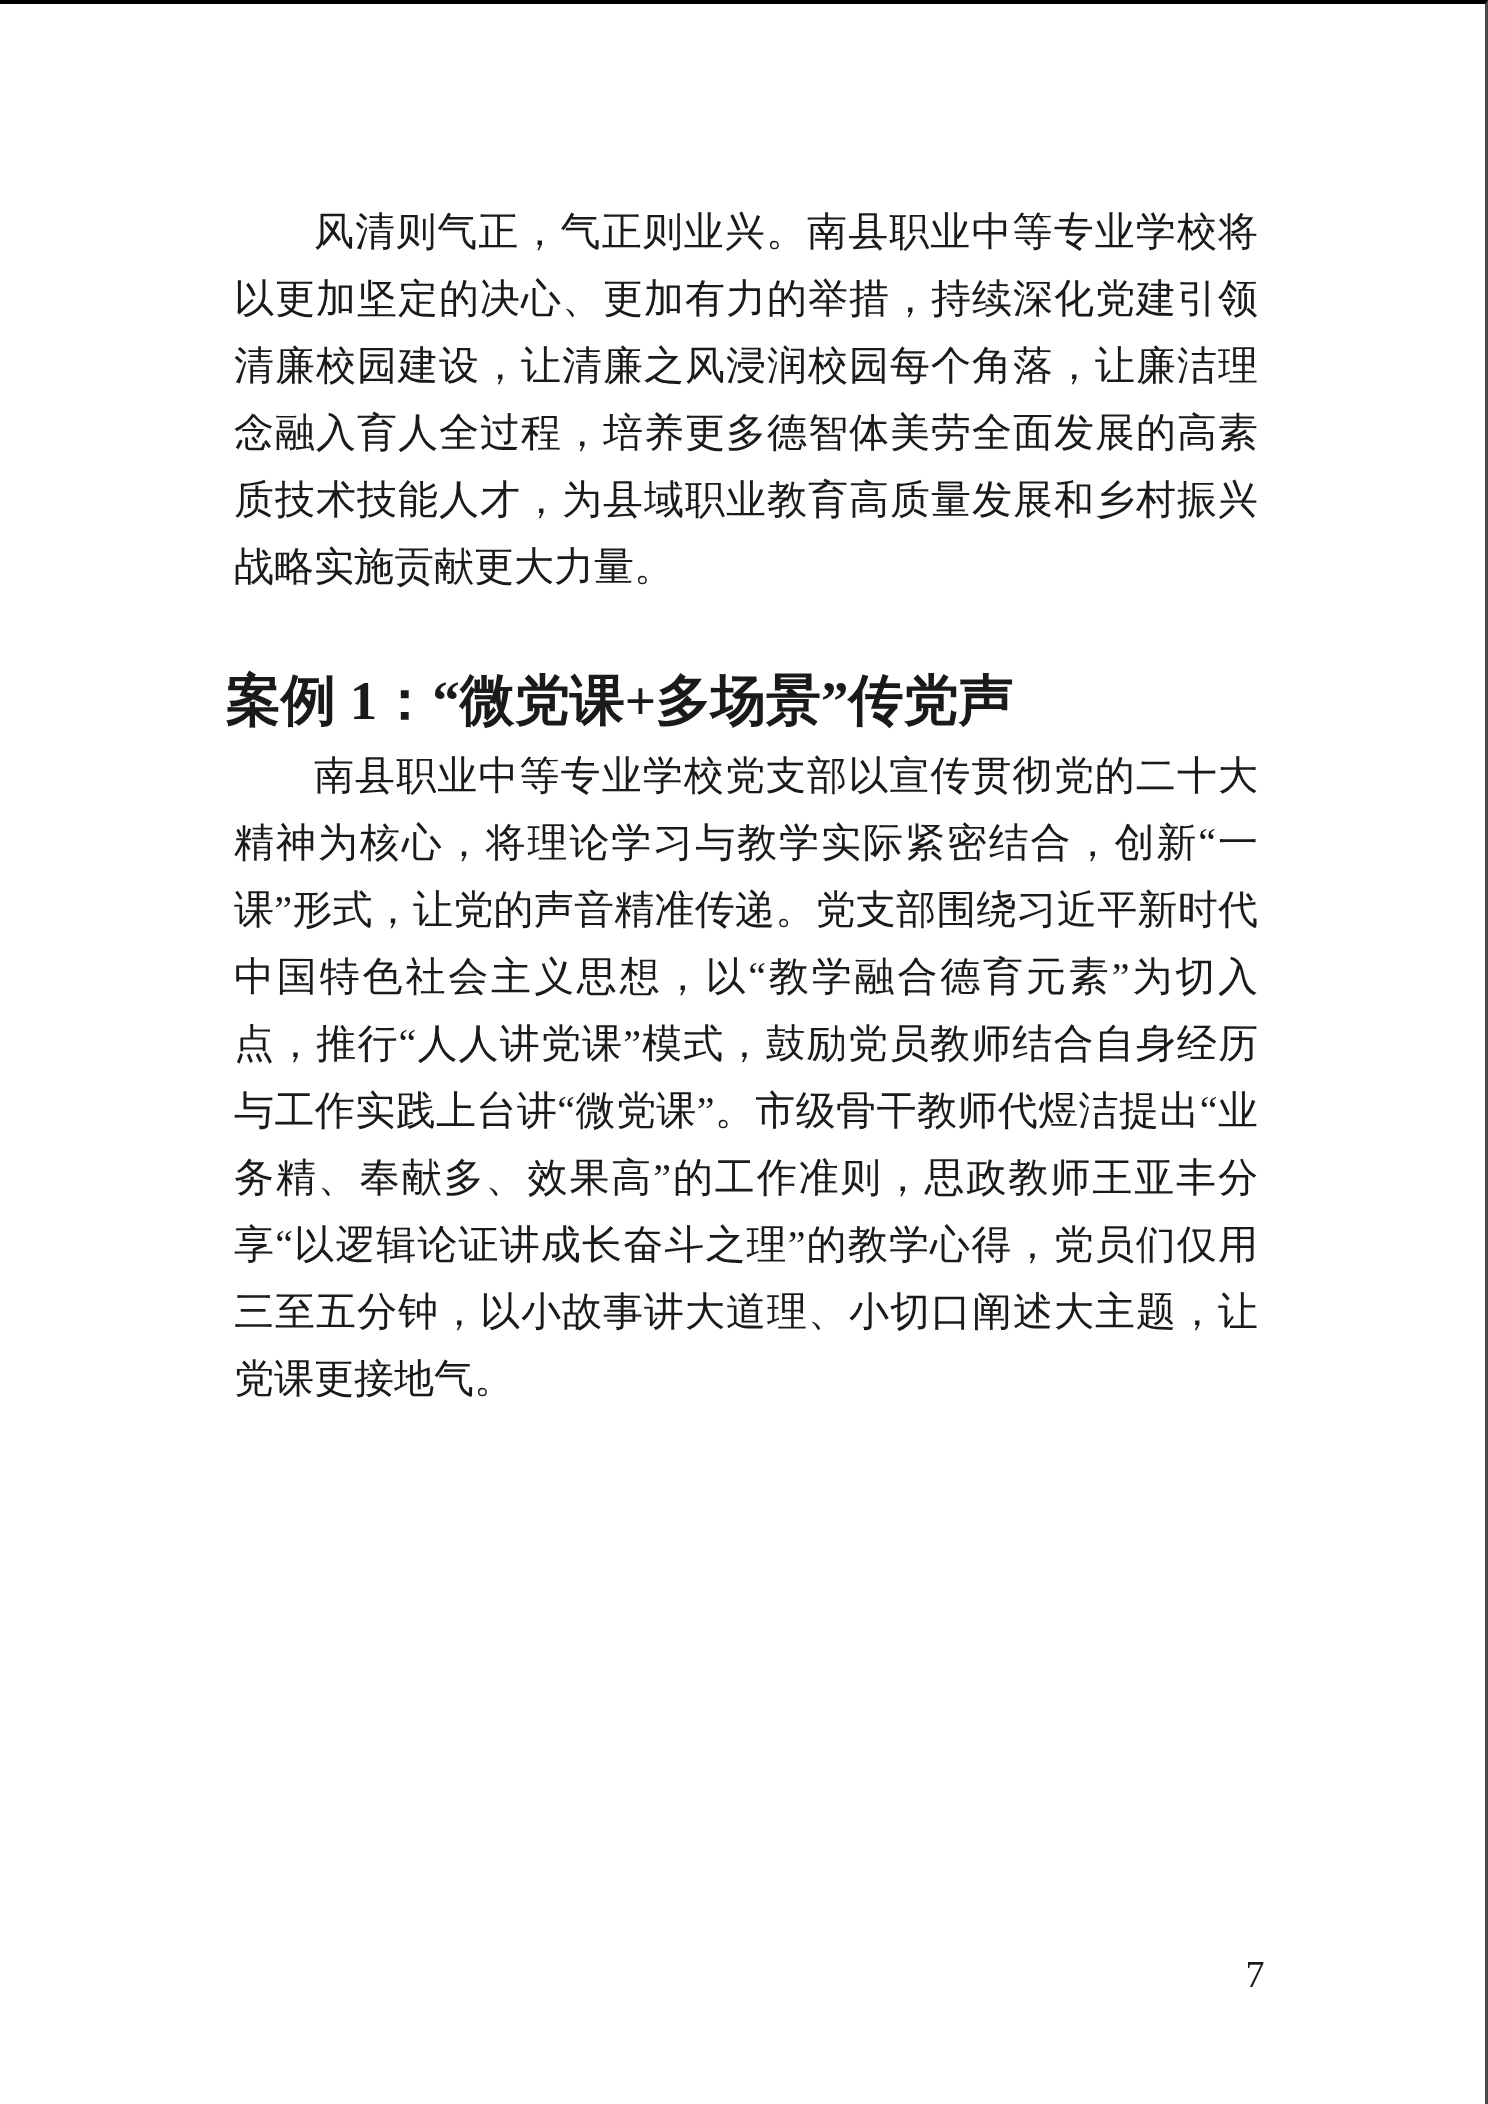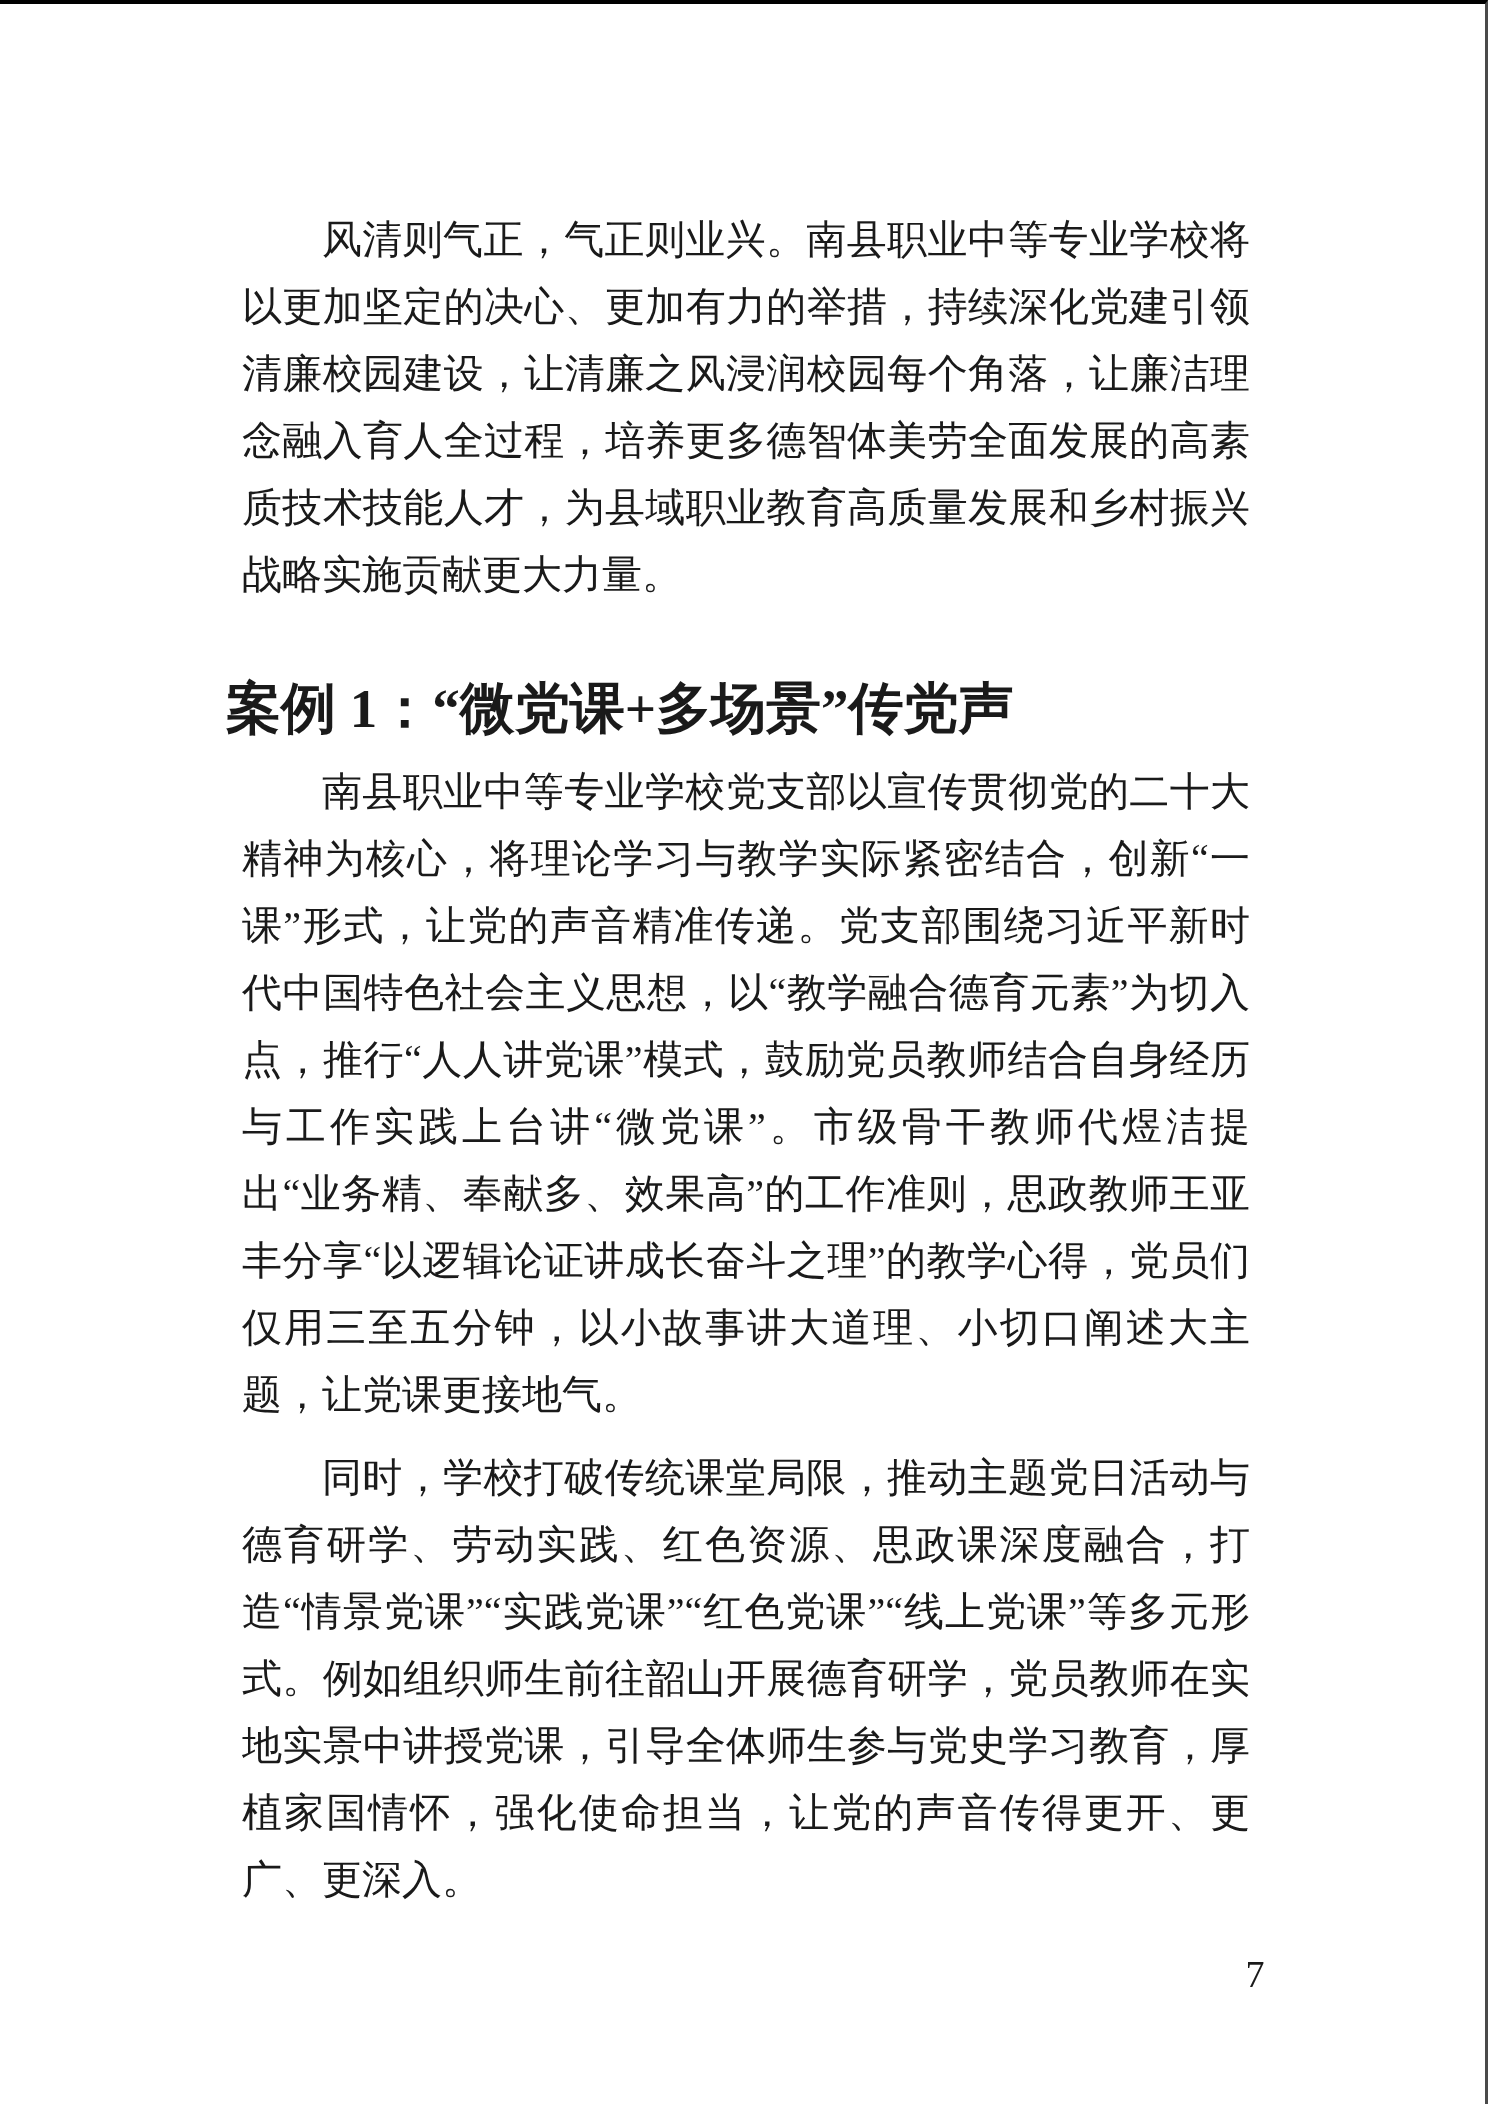--- a/index.html
+++ b/index.html
@@ -19,21 +19,21 @@
     font-family: "Liberation Serif", "DejaVu Serif", serif;
     color: #1a1a1a;
   }
   .content {
     position: absolute;
     left: 226px;
     top: 186px;
     width: 1040px;
   }
   .body-par {
-    margin: 16px;
+    margin: 8px;
     font-size: 40px;
     line-height: 67px;
     text-align: justify;
     text-justify: inter-character;
     word-break: break-all;
     text-indent: 2em;
     letter-spacing: 0;
     font-weight: 400;
   }
   .section-heading {
@@ -57,16 +57,15 @@
   }
 </style>
 </head>
 <body>
 
 <div class="page">
   <div class="content">
     <p class="body-par">风清则气正，气正则业兴。南县职业中等专业学校将以更加坚定的决心、更加有力的举措，持续深化党建引领清廉校园建设，让清廉之风浸润校园每个角落，让廉洁理念融入育人全过程，培养更多德智体美劳全面发展的高素质技术技能人才，为县域职业教育高质量发展和乡村振兴战略实施贡献更大力量。</p>
     <h2 class="section-heading">案例 1：“微党课+多场景”传党声</h2>
     <p class="body-par">南县职业中等专业学校党支部以宣传贯彻党的二十大精神为核心，将理论学习与教学实际紧密结合，创新“一课”形式，让党的声音精准传递。党支部围绕习近平新时代中国特色社会主义思想，以“教学融合德育元素”为切入点，推行“人人讲党课”模式，鼓励党员教师结合自身经历与工作实践上台讲“微党课”。市级骨干教师代煜洁提出“业务精、奉献多、效果高”的工作准则，思政教师王亚丰分享“以逻辑论证讲成长奋斗之理”的教学心得，党员们仅用三至五分钟，以小故事讲大道理、小切口阐述大主题，让党课更接地气。</p>
-    <p class="body-par">同时，学校打破传统课堂局限，推动主题党日活动与德育研学、劳动实践、红色资源、思政课深度融合，打造“情景党课”“实践党课”“红色党课”“线上党课”等多元形式。例如组织师生前往韶山开展德育研学，党员教师在实地实景中讲授党课，引导全体师生参与党史学习教育，厚植家国情怀，强化使命担当，让党的声音传得更开、更广、更深入。</p>
   </div>
   <div class="page-number">7</div>
 </div>
 
 </body></html>

